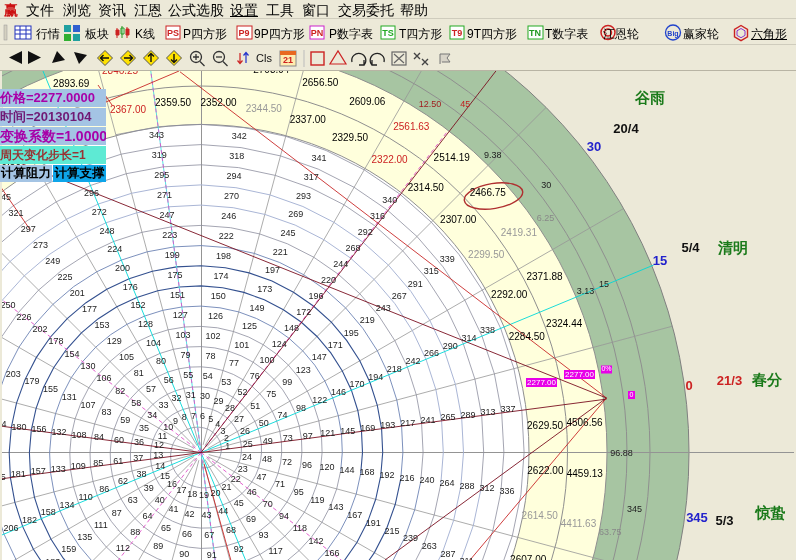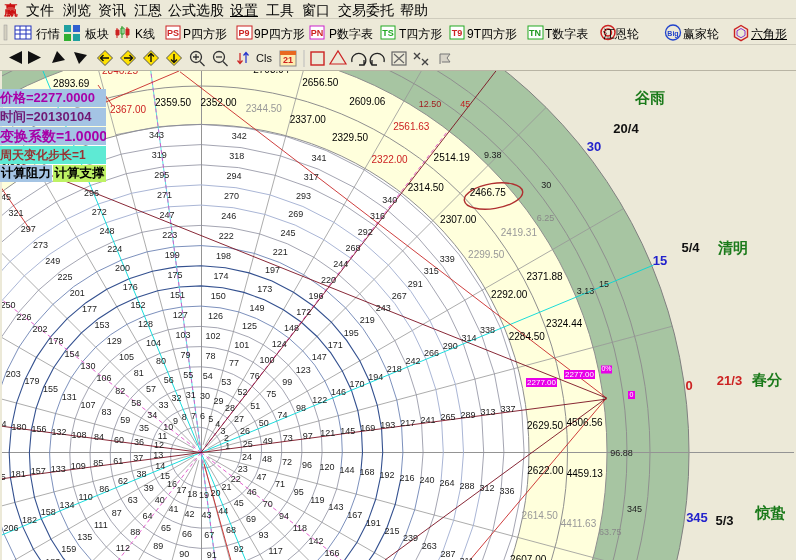--- a/index.html
+++ b/index.html
@@ -618,13 +618,13 @@
   <path d="M440 18 v-10 l10 0 l-3 4 l3 4 h-8" fill="#d8d4c8" stroke="#777"></path>
  </svg>
 </div>
 <div class="panel">
  <div class="prow" style="top:16px;height:15px;background:#ec4899;text-align:center;font-size:13px;line-height:15px;color:#000;">菜粕1309</div>
  <div class="prow" style="top:16px;height:18px;background:#a4c4e4;font-size:13px;line-height:18px;color:#a800a8;">价格=2277.0000</div>
  <div class="prow" style="top:35px;height:18px;background:#a4c4e4;font-size:13px;line-height:18px;color:#701a75;">时间=20130104</div>
  <div class="prow" style="top:54px;height:18px;background:#a4c4e4;font-size:14px;line-height:18px;color:#a800a8;">变换系数=1.00000</div>
  <div class="prow" style="top:73px;height:18px;background:#5eead4;font-size:12px;line-height:18px;color:#993333;">周天变化步长=1</div>
  <div class="prow" style="top:92px;height:17px;width:52px;background:#a4c4e4;font-size:12.5px;line-height:17px;color:#000;text-align:center;">计算阻力</div>
- <div class="prow" style="top:92px;left:53px;height:17px;width:53px;background:#bef264;font-size:12.5px;line-height:17px;color:#000;text-align:center;">计算支撑</div>
+ <div class="prow" style="top:92px;left:53px;height:17px;width:53px;background:#0ea5e9;font-size:12.5px;line-height:17px;color:#000;text-align:center;">计算支撑</div>
 </div>
 </body></html>

